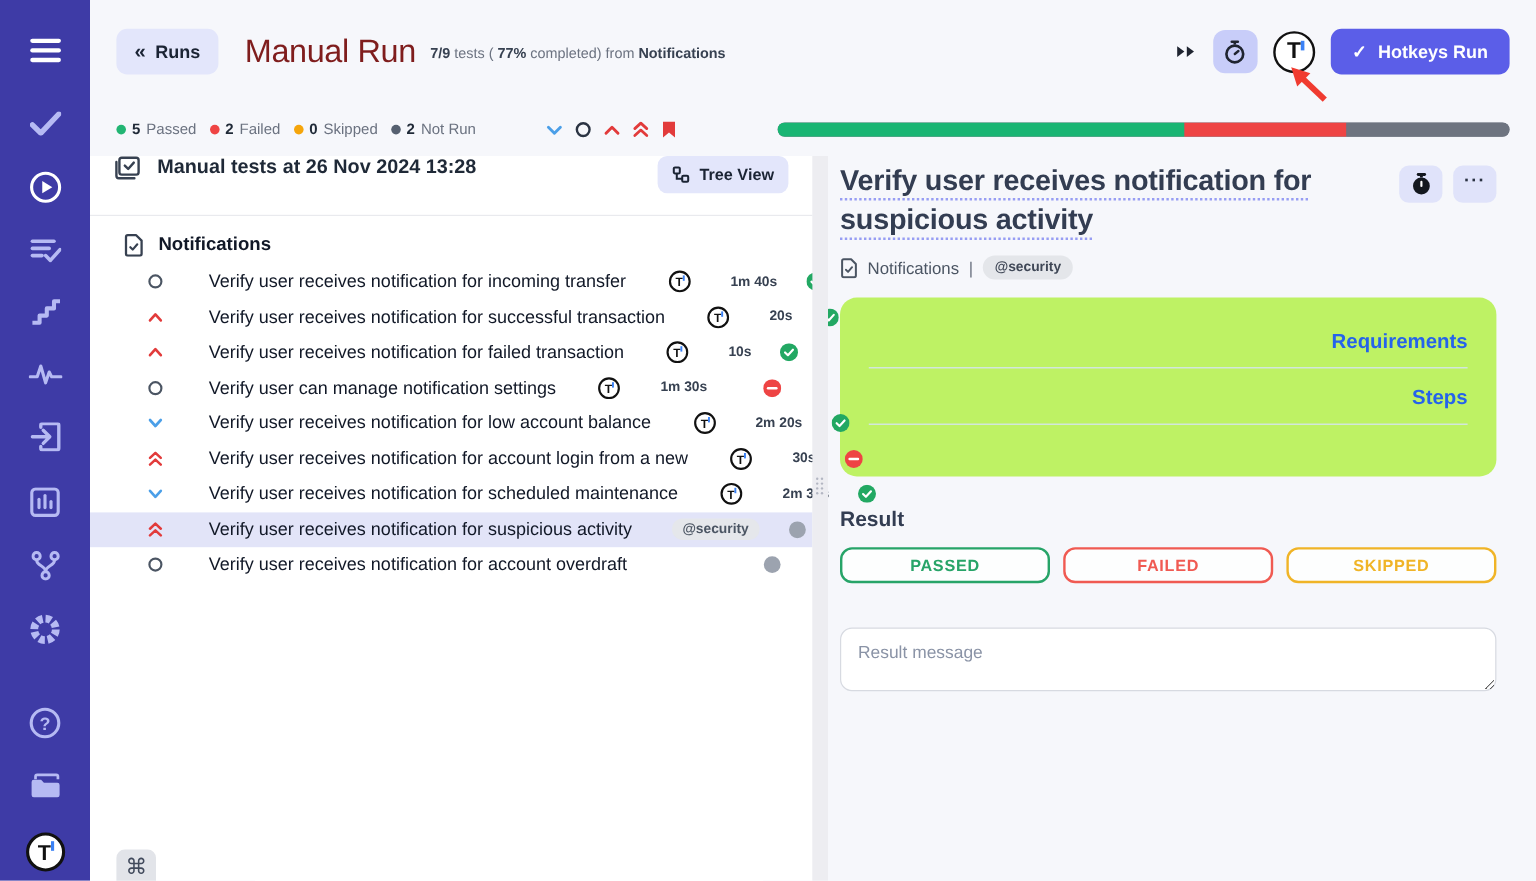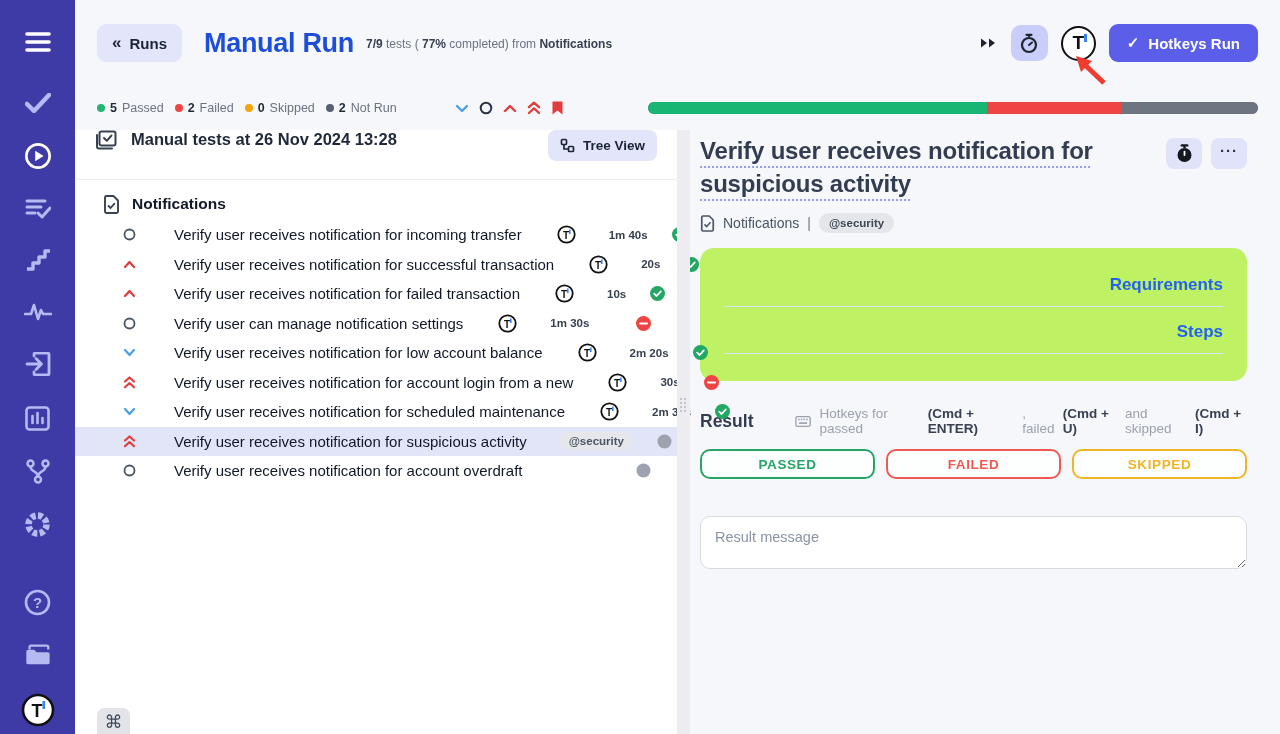--- a/index.html
+++ b/index.html
@@ -8,21 +8,21 @@
 
   
   .sidebar { position:absolute; left:0; top:0; width:75px; height:734px; background:#3e3ba6; display:flex; flex-direction:column; align-items:center; }
   .sb-ic { width:28px; height:28px; display:flex; align-items:center; justify-content:center; cursor:pointer; }
   .sb-ic svg { display:block; }
 
   
   .header { position:absolute; left:75px; top:0; right:0; height:86px; display:flex; align-items:center; padding:0 22px; }
   .btn-runs { display:flex; align-items:center; gap:8px; background:#e3e6fb; border:none; border-radius:9px; padding:9px 15px; font-family:inherit; font-size:15px; font-weight:700; color:#1b2434; cursor:pointer; }
   .btn-runs .chev { font-size:17px; font-weight:700; }
-  .h-title { font-size:27px; font-weight:700; color:#1d4ed8; margin-left:22px; letter-spacing:-0.3px; }
+  .h-title { font-size:27px; font-weight:400; color:#7f1d1d; margin-left:22px; letter-spacing:-0.3px; }
   .h-sub { margin-left:12px; margin-top:2px; font-size:12px; color:#6b7280; }
   .h-sub b { color:#374151; font-weight:700; }
   .h-right { margin-left:auto; display:flex; align-items:center; gap:13px; }
   .ff-ic { cursor:pointer; display:flex; }
   .btn-timer { width:37px; height:36px; background:#c8cdf9; border:none; border-radius:10px; display:flex; align-items:center; justify-content:center; cursor:pointer; }
   .logo-circ { width:35px; height:35px; border-radius:50%; background:#fff; border:2.5px solid #111; display:flex; align-items:center; justify-content:center; position:relative; font-weight:800; font-size:19px; color:#111; }
   .logo-circ i { position:absolute; right:7px; top:6px; width:3px; height:8px; background:#3b82f6; }
   .btn-finish { display:flex; align-items:center; gap:9px; background:#5b5ee8; color:#fff; border:none; border-radius:9px; padding:10px 18px; font-family:inherit; font-size:15px; font-weight:600; cursor:pointer; }
   .arrow-annot { position:absolute; left:1068px; top:52px; pointer-events:none; z-index:40; }
 
@@ -68,21 +68,21 @@
   .d-title { flex:1; font-size:24px; font-weight:800; color:#333d52; line-height:33px; letter-spacing:-0.2px;
              text-decoration:underline dotted #979df3 2px; text-underline-offset:7px; }
   .d-actions { display:flex; gap:9px; margin-top:4px; margin-left:14px; }
   .d-actions button { width:36px; height:31px; background:#e0e3fa; border:none; border-radius:8px; display:flex; align-items:center; justify-content:center; cursor:pointer; color:#1f2430; }
   .d-dots { font-size:15px; font-weight:800; color:#2a3242; letter-spacing:1px; line-height:10px; padding-bottom:6px;}
   .d-crumb { display:flex; align-items:center; gap:8px; margin-top:13px; font-size:14px; color:#4b5563; }
   .d-crumb .sep { color:#6b7280; }
   .crumb-tag { background:#e4e6ea; color:#3f4756; font-size:11.5px; font-weight:700; padding:4px 10px; border-radius:11px; }
   .d-card { background:#bef264; border-radius:14px; margin-top:15px; padding:27px 24px 6px 24px;text-align:right; }
   .d-sec { font-size:17px; font-weight:700; color:#2563eb; padding-bottom:11px; border-bottom:1px solid #d7e4fb; margin-bottom:15px; cursor:pointer; }
-  .d-sec:last-child { margin-bottom:21px; }
+  .d-sec:last-child { margin-bottom:37px; }
   .res-row { display:flex; align-items:center; margin-top:25px; }
   .res-h { font-size:17.5px; font-weight:800; color:#333d52; }
   .res-hot { display:flex; align-items:center; gap:5px; margin-left:42px; font-size:13.5px; color:#9aa1ad; }
   .res-hot b { color:#374151; font-weight:700; }
   .res-btns { display:flex; gap:11px; margin-top:13px; }
   .rbtn { flex:1; height:30px; background:#fdfefe; border:2px solid; border-radius:10px; font-family:inherit; font-size:13.5px; font-weight:700; letter-spacing:0.6px; cursor:pointer; }
   .rbtn.pass { border-color:#27a468; color:#27a468; }
   .rbtn.fail { border-color:#f05a52; color:#f05a52; }
   .rbtn.skip { border-color:#f0b427; color:#f0b427; }
   .res-msg { width:100%; margin-top:37px; height:53px; border:1px solid #d7dae1; border-radius:10px; padding:12px 14px; font-family:inherit; font-size:14.5px; color:#1f2937; background:#fff; resize:both; }
@@ -544,38 +544,20 @@
       <span class="crumb-tag">@security</span>
     </div>
 
     <div class="d-card">
       <div class="d-sec">Requirements</div>
       <div class="d-sec">Steps</div>
     </div>
 
     <div class="res-row">
       <span class="res-h">Result</span>
-      <span class="res-hot">
-        <svg width="18" height="13" viewBox="0 0 18 13" style="margin-right:3px">
-            <rect x="1" y="1" width="16" height="11" rx="1.8" stroke="#9aa1ad" stroke-width="1.5" fill="none"></rect>
-            <g fill="#9aa1ad">
-              <rect x="3.4" y="3.4" width="1.7" height="1.7"></rect>
-              <rect x="6.4" y="3.4" width="1.7" height="1.7"></rect>
-              <rect x="9.4" y="3.4" width="1.7" height="1.7"></rect>
-              <rect x="12.6" y="3.4" width="1.7" height="1.7"></rect>
-              <rect x="4.5" y="7.4" width="9" height="1.8"></rect>
-            </g>
-          </svg>
-        <span>Hotkeys for passed </span>
-          <b>(Cmd + ENTER)</b>
-          <span> , failed </span>
-          <b>(Cmd + U)</b>
-          <span> and skipped </span>
-          <b>(Cmd + I)</b>
-      </span>
     </div>
     <div class="res-btns">
       <button class="rbtn pass">PASSED</button>
       <button class="rbtn fail">FAILED</button>
       <button class="rbtn skip">SKIPPED</button>
     </div>
     <textarea class="res-msg" placeholder="Result message" style=""></textarea>
   </section>
 </div>
 

